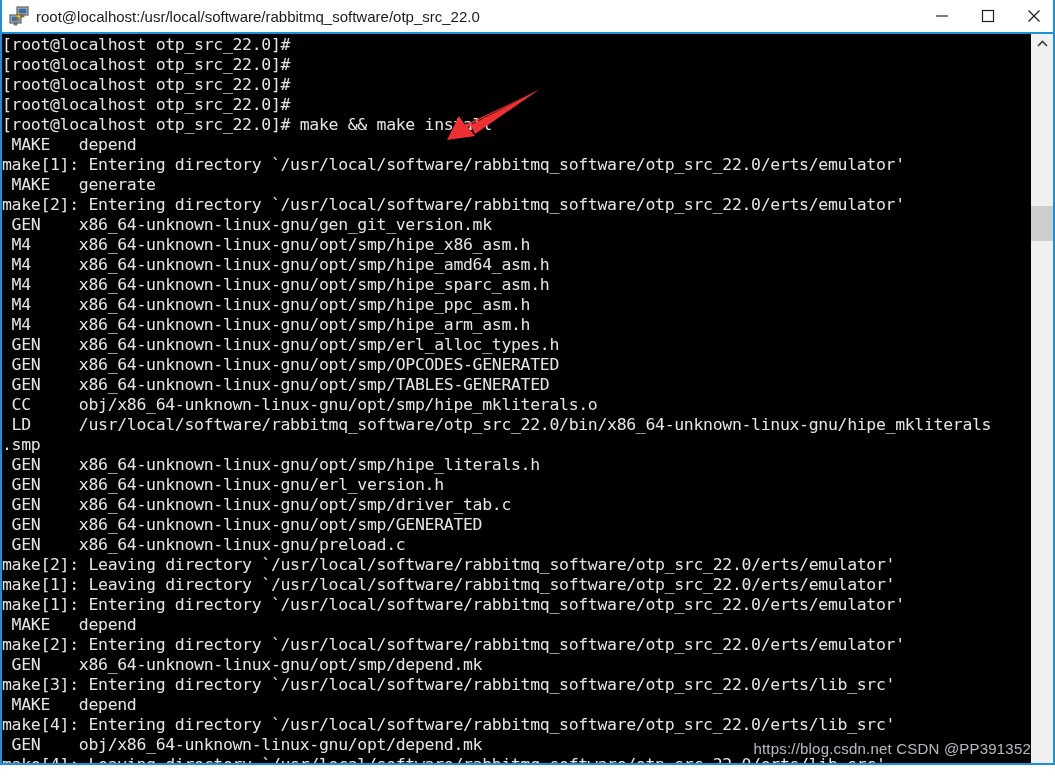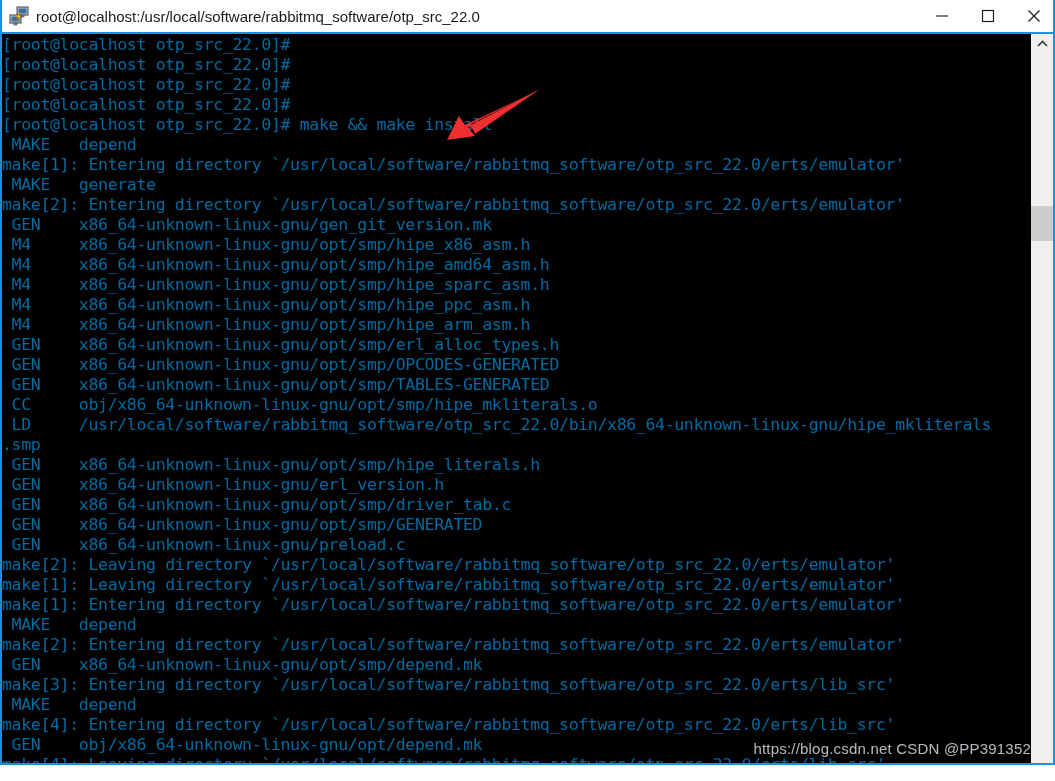--- a/index.html
+++ b/index.html
@@ -83,21 +83,21 @@
     padding: 0;
   }
   .term-lines {
     position: absolute;
     left: 0;
     top: 1px;
     white-space: pre;
     font-family: "DejaVu Sans Mono", "Liberation Mono", monospace;
     font-size: 16.5px;
     line-height: 20px;
-    color: #0369a1;
+    color: #e5e5e5;
     letter-spacing: -0.33px;
   }
   .term-lines .line {
     height: 20px;
     white-space: pre;
   }
 
   
   .scrollbar {
     position: absolute;

